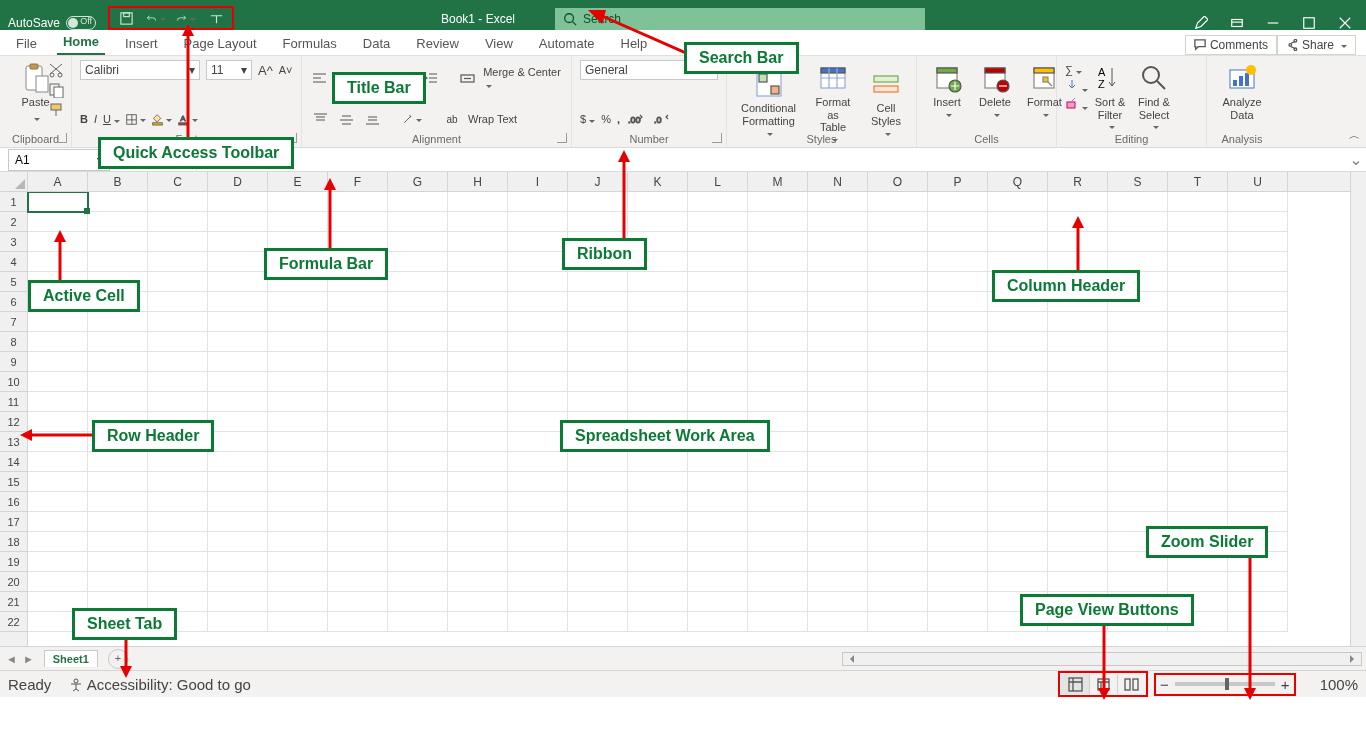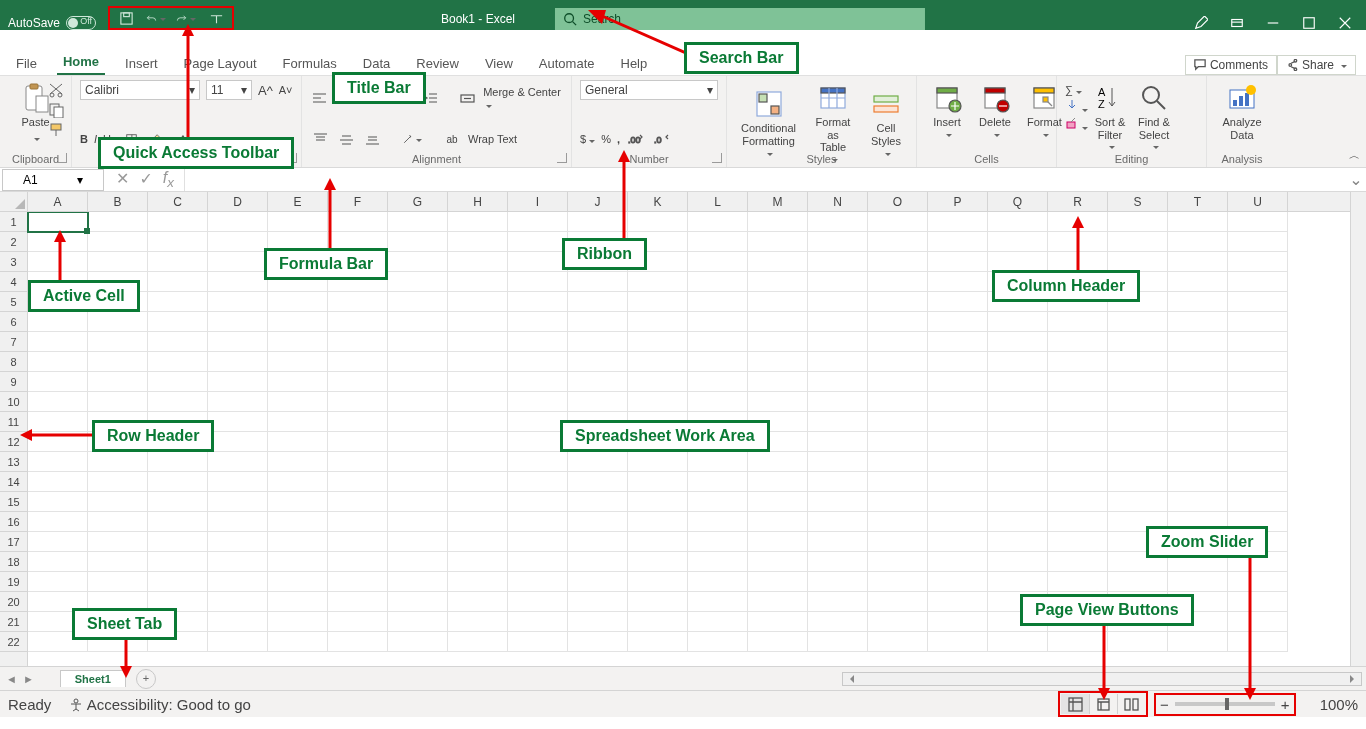--- a/index.html
+++ b/index.html
@@ -14,21 +14,21 @@
 .qat{height:24px;border:2px solid #e60000;display:flex;align-items:center;padding:0 6px;gap:10px;margin-left:4px}
 .qat svg{width:14px;height:14px;fill:none;stroke:#cfe8da;stroke-width:1.2}
 .title-center{position:absolute;left:50%;transform:translateX(-50%);display:flex;align-items:center;gap:40px}
 .search-box{width:370px;height:22px;background:#7fc297;display:flex;align-items:center;padding:0 8px;gap:6px}
 .search-box svg{width:14px;height:14px;stroke:#0e4e29;fill:none;stroke-width:1.5}
 .search-box span{color:#0e4e29;font-size:12px}
 .win-controls{margin-left:auto;display:flex;align-items:center;gap:22px;padding:0 14px}
 .win-controls svg{width:14px;height:14px;stroke:#fff;fill:none;stroke-width:1.3}
 
 
-.tabstrip{height:46px;background:#fff;display:flex;align-items:flex-end;padding:0 10px;gap:14px;font-size:13px;color:#555;border-bottom:1px solid #e0e0e0;position:relative}
+.tabstrip{height:26px;background:#fff;display:flex;align-items:flex-end;padding:0 10px;gap:14px;font-size:13px;color:#555;border-bottom:1px solid #e0e0e0;position:relative}
 .tab{padding:4px 6px;cursor:pointer}
 .tab.active{color:#217346;font-weight:600;border-bottom:2px solid #217346}
 .tab-right{position:absolute;right:10px;display:flex;align-items:center}
 .tab-right .btn{border:1px solid #d0d6cc;padding:2px 8px;font-size:12px;color:#444;display:flex;align-items:center;gap:4px}
 .tab-right svg{width:12px;height:12px;stroke:#555;fill:none;stroke-width:1.5}
 
 
 .ribbon{height:92px;background:#f3f2f1;display:flex;border-bottom:1px solid #d9d9d9;font-size:11px;color:#444;position:relative}
 .group{border-right:1px solid #e3e3e3;padding:4px 8px 18px 8px;display:flex;flex-direction:column;justify-content:space-between;position:relative}
 .group-label{position:absolute;bottom:2px;left:0;right:0;text-align:center;font-size:11px;color:#6a6a6a}
@@ -40,21 +40,21 @@
 .combo.font{width:120px}
 .bigbtn{display:flex;flex-direction:column;align-items:center;gap:2px;padding:2px 6px;font-size:11px;color:#444;text-align:center;line-height:1.15}
 .bigbtn svg{width:32px;height:32px}
 .iconbtn{width:20px;height:20px;display:flex;align-items:center;justify-content:center}
 .iconbtn svg{width:15px;height:15px}
 .dd::after{content:"";border:3px solid transparent;border-top-color:#666;margin-left:3px;display:inline-block;position:relative;top:3px}
 .collapse-rib{position:absolute;right:6px;bottom:4px}
 
 
 .fbar{height:24px;display:flex;align-items:center;border-bottom:1px solid #d9d9d9;background:#fff}
-.namebox{width:102px;height:22px;border:1px solid #c8c8c8;margin:0 2px;padding:0 20px;font-size:12px;display:flex;align-items:center;justify-content:space-between}
+.namebox{width:102px;height:22px;border:1px solid #c8c8c8;margin:0 8px;padding:0 6px;font-size:12px;display:flex;align-items:center;justify-content:space-between}
 .fbar-btns{display:flex;gap:10px;padding:0 10px;color:#999}
 .fbar-input{flex:1;height:22px;border-left:1px solid #e0e0e0;padding:0 6px;font-size:12px}
 .fbar-expand{width:20px;text-align:center;color:#888}
 
 
 .gridwrap{height:474px;display:flex;position:relative;background:#fff}
 .selectall{width:28px;height:20px;border-right:1px solid #d4d4d4;border-bottom:1px solid #d4d4d4;background:#f0f0f0;position:relative}
 .selectall::after{content:"";position:absolute;right:2px;bottom:2px;border:5px solid transparent;border-bottom-color:#b8b8b8;border-right-color:#b8b8b8}
 .colheads{height:20px;display:flex;flex:1;background:#f0f0f0;border-bottom:1px solid #d4d4d4}
 .ch{width:60px;text-align:center;font-size:12px;color:#444;border-right:1px solid #d4d4d4;line-height:20px}
@@ -64,21 +64,21 @@
 .cellrow{display:flex;height:20px}
 .cell{width:60px;border-right:1px solid #e3e3e3;border-bottom:1px solid #e3e3e3}
 .cell.active{outline:2px solid #217346;outline-offset:-1px;position:relative;z-index:2}
 .cell.active::after{content:"";position:absolute;right:-3px;bottom:-3px;width:6px;height:6px;background:#217346}
 .gridtop{display:flex}
 .gridbody{display:flex;flex:1;overflow:hidden}
 
 
 .sheetbar{height:24px;display:flex;align-items:center;border-top:1px solid #d4d4d4;background:#f3f2f1;font-size:11px;position:relative}
 .sheetnav{display:flex;padding:0 6px;gap:6px;color:#888}
-.sheettab{background:#fff;border:1px solid #c8c8c8;border-bottom:none;padding:2px 14px;font-weight:600;color:#217346;margin-left:20px}
+.sheettab{background:#fff;border:1px solid #c8c8c8;border-bottom:none;padding:2px 8px;font-weight:600;color:#217346;margin-left:4px}
 .addsheet{width:20px;height:20px;border:1px solid #c8c8c8;border-radius:50%;margin-left:10px;text-align:center;line-height:17px;color:#666}
 .hscroll{margin-left:auto;width:520px;height:14px;border:1px solid #c8c8c8;background:#f0f0f0;position:relative;margin-right:4px}
 .hscroll::before,.hscroll::after{content:"";position:absolute;top:2px;width:0;height:0;border:4px solid transparent}
 .hscroll::before{left:3px;border-right-color:#888}
 .hscroll::after{right:3px;border-left-color:#888}
 
 
 .statusbar{height:27px;background:#f3f2f1;border-top:1px solid #d4d4d4;display:flex;align-items:center;font-size:15px;color:#444;padding:0 8px}
 .statusbar .right{margin-left:auto;display:flex;align-items:center;gap:0}
 .viewbtns{display:flex;border:2px solid #e60000;padding:1px}

